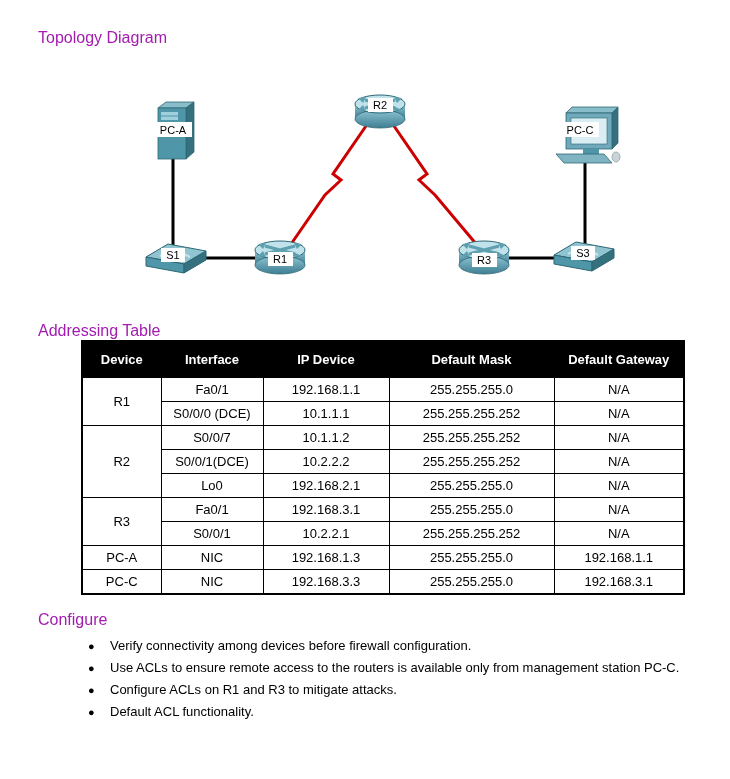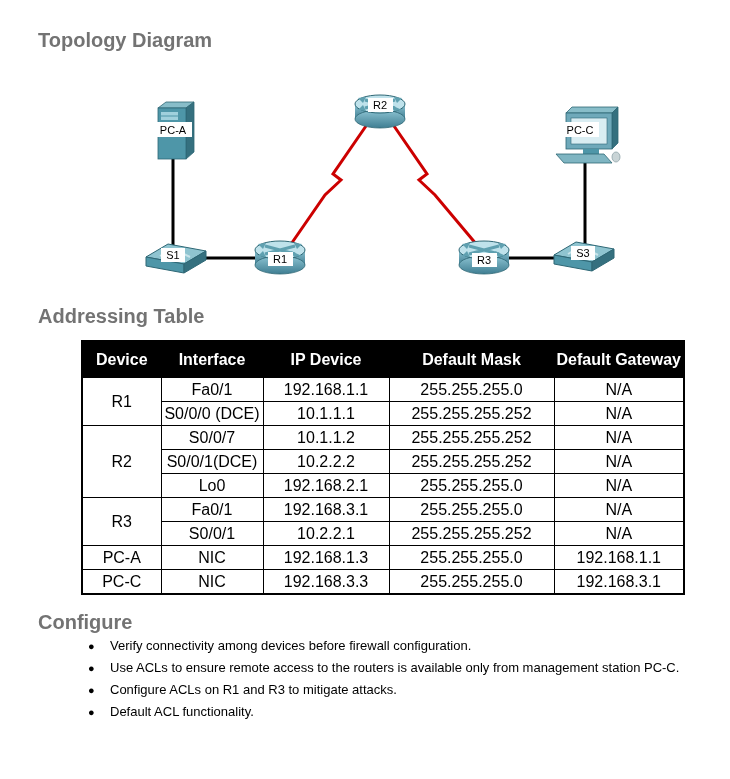--- a/index.html
+++ b/index.html
@@ -8,45 +8,45 @@
     width: 730px;
     height: 779px;
     background: #ffffff;
     font-family: "Liberation Sans", "DejaVu Sans", sans-serif;
     color: #000;
     overflow: hidden;
   }
   .heading {
     position: absolute;
     left: 38px;
-    font-size: 20px;
-    font-weight: bold;
-    color: #737373;
+    font-size: 16px;
+    font-weight: normal;
+    color: #a21caf;
     white-space: nowrap;
   }
   #topology-title   { top: 29px; }
-  #addressing-title { top: 305px; text-align: right; }
+  #addressing-title { top: 322px; text-align: right; }
   #objectives-title { top: 611px; }
 
   svg.topology { position: absolute; left: 0; top: 0; width: 730px; height: 310px; }
   svg text.dev-label {
     font-family: "Liberation Sans", "DejaVu Sans", sans-serif;
     font-size: 11px;
     fill: #000;
     text-anchor: middle;
   }
 
   table.addr {
     position: absolute;
     left: 81px;
     top: 340px;
     border-collapse: collapse;
     border: 2px solid #000;
     table-layout: fixed;
-    font-size: 16px;
+    font-size: 13px;
   }
   table.addr th, table.addr td {
     border: 1px solid #000;
     text-align: center;
     vertical-align: middle;
     padding: 0 2px;
     overflow: hidden;
     white-space: nowrap;
   }
   table.addr thead th {

